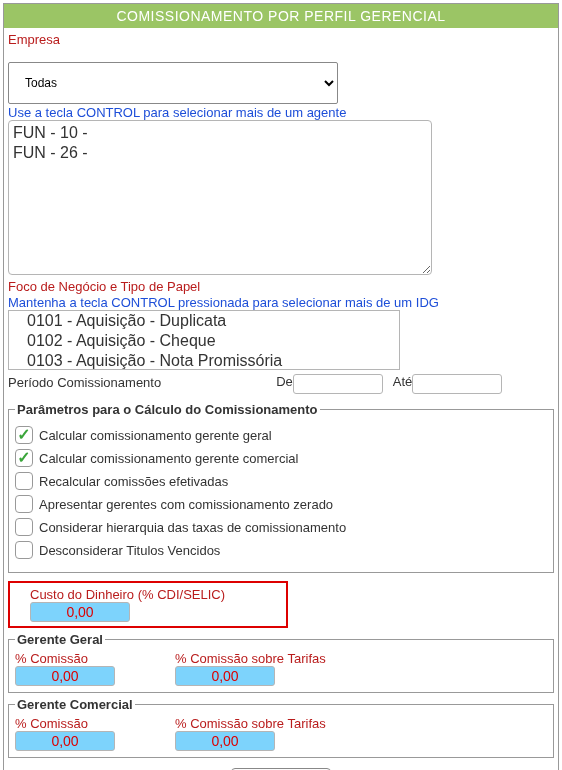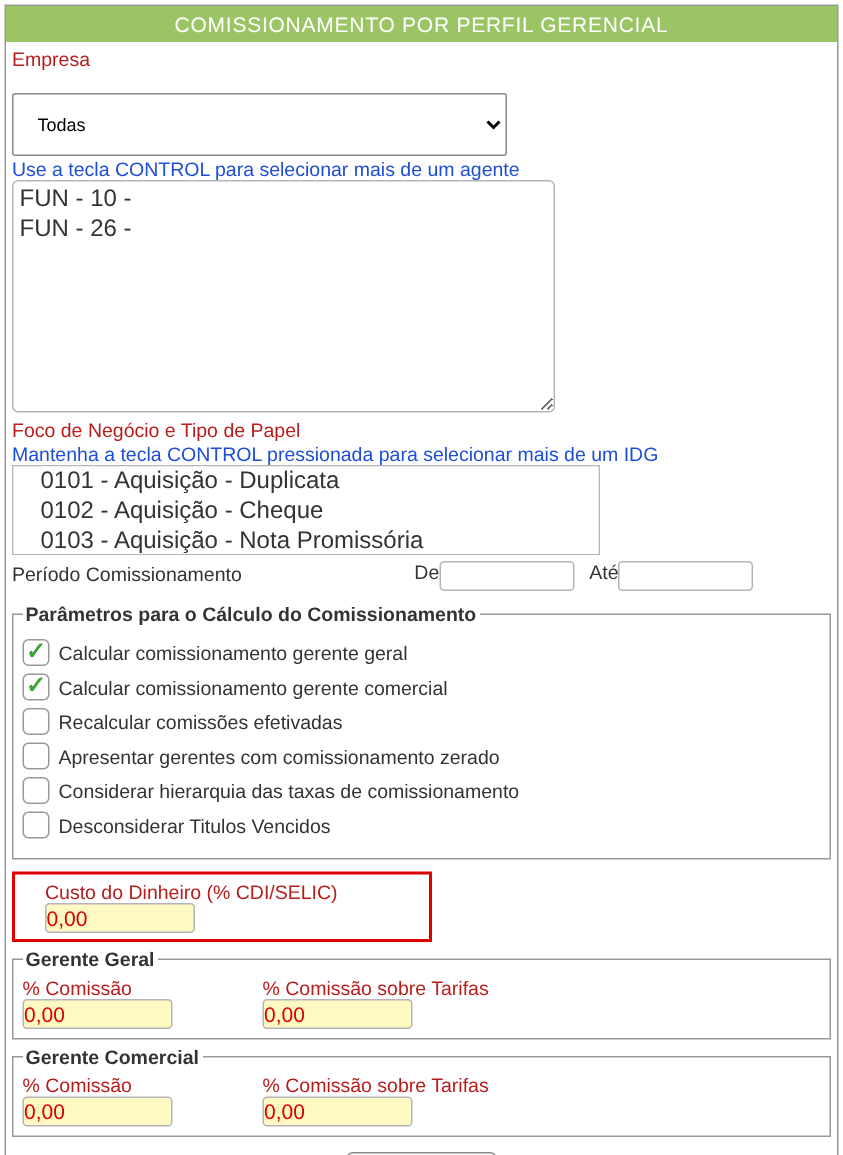--- a/index.html
+++ b/index.html
@@ -39,21 +39,21 @@
     border-radius: 2px;
     background: #fff;
     margin-top: 15px;
   }
   .hint-red {
     color: #1d4ed8;
     font-size: 13px;
     margin-top: 1px;
   }
   .multiselect {
-    width: 362px;
+    width: 424px;
     min-height: 155px;
     border: 1px solid #b5b5b5;
     border-radius: 4px;
     background: #fff;
     font-size: 16px;
     padding: 2px 4px;
     overflow: auto;
     resize: both;
   }
   .multiselect-2 {
@@ -132,25 +132,25 @@
     border: 2px solid #d00;
     margin-top: 8px;
     padding: 2px 4px 4px 20px;
     width: 280px;
   }
   .num-input {
     width: 100px;
     height: 20px;
     border: 1px solid #b5b5b5;
     border-radius: 3px;
-    text-align: left;
+    text-align: center;
     color: #d00;
     font-size: 14px;
     font-weight: 500;
-    background: #fef9c3;
+    background: #7dd3fc;
   }
   .ger-fieldset {
     border: 1px solid #999;
     margin-top: 4px;
     padding: 2px 6px 6px 6px;
   }
   .ger-legend {
     font-weight: bold;
     font-size: 13px;
     padding: 0 2px;

